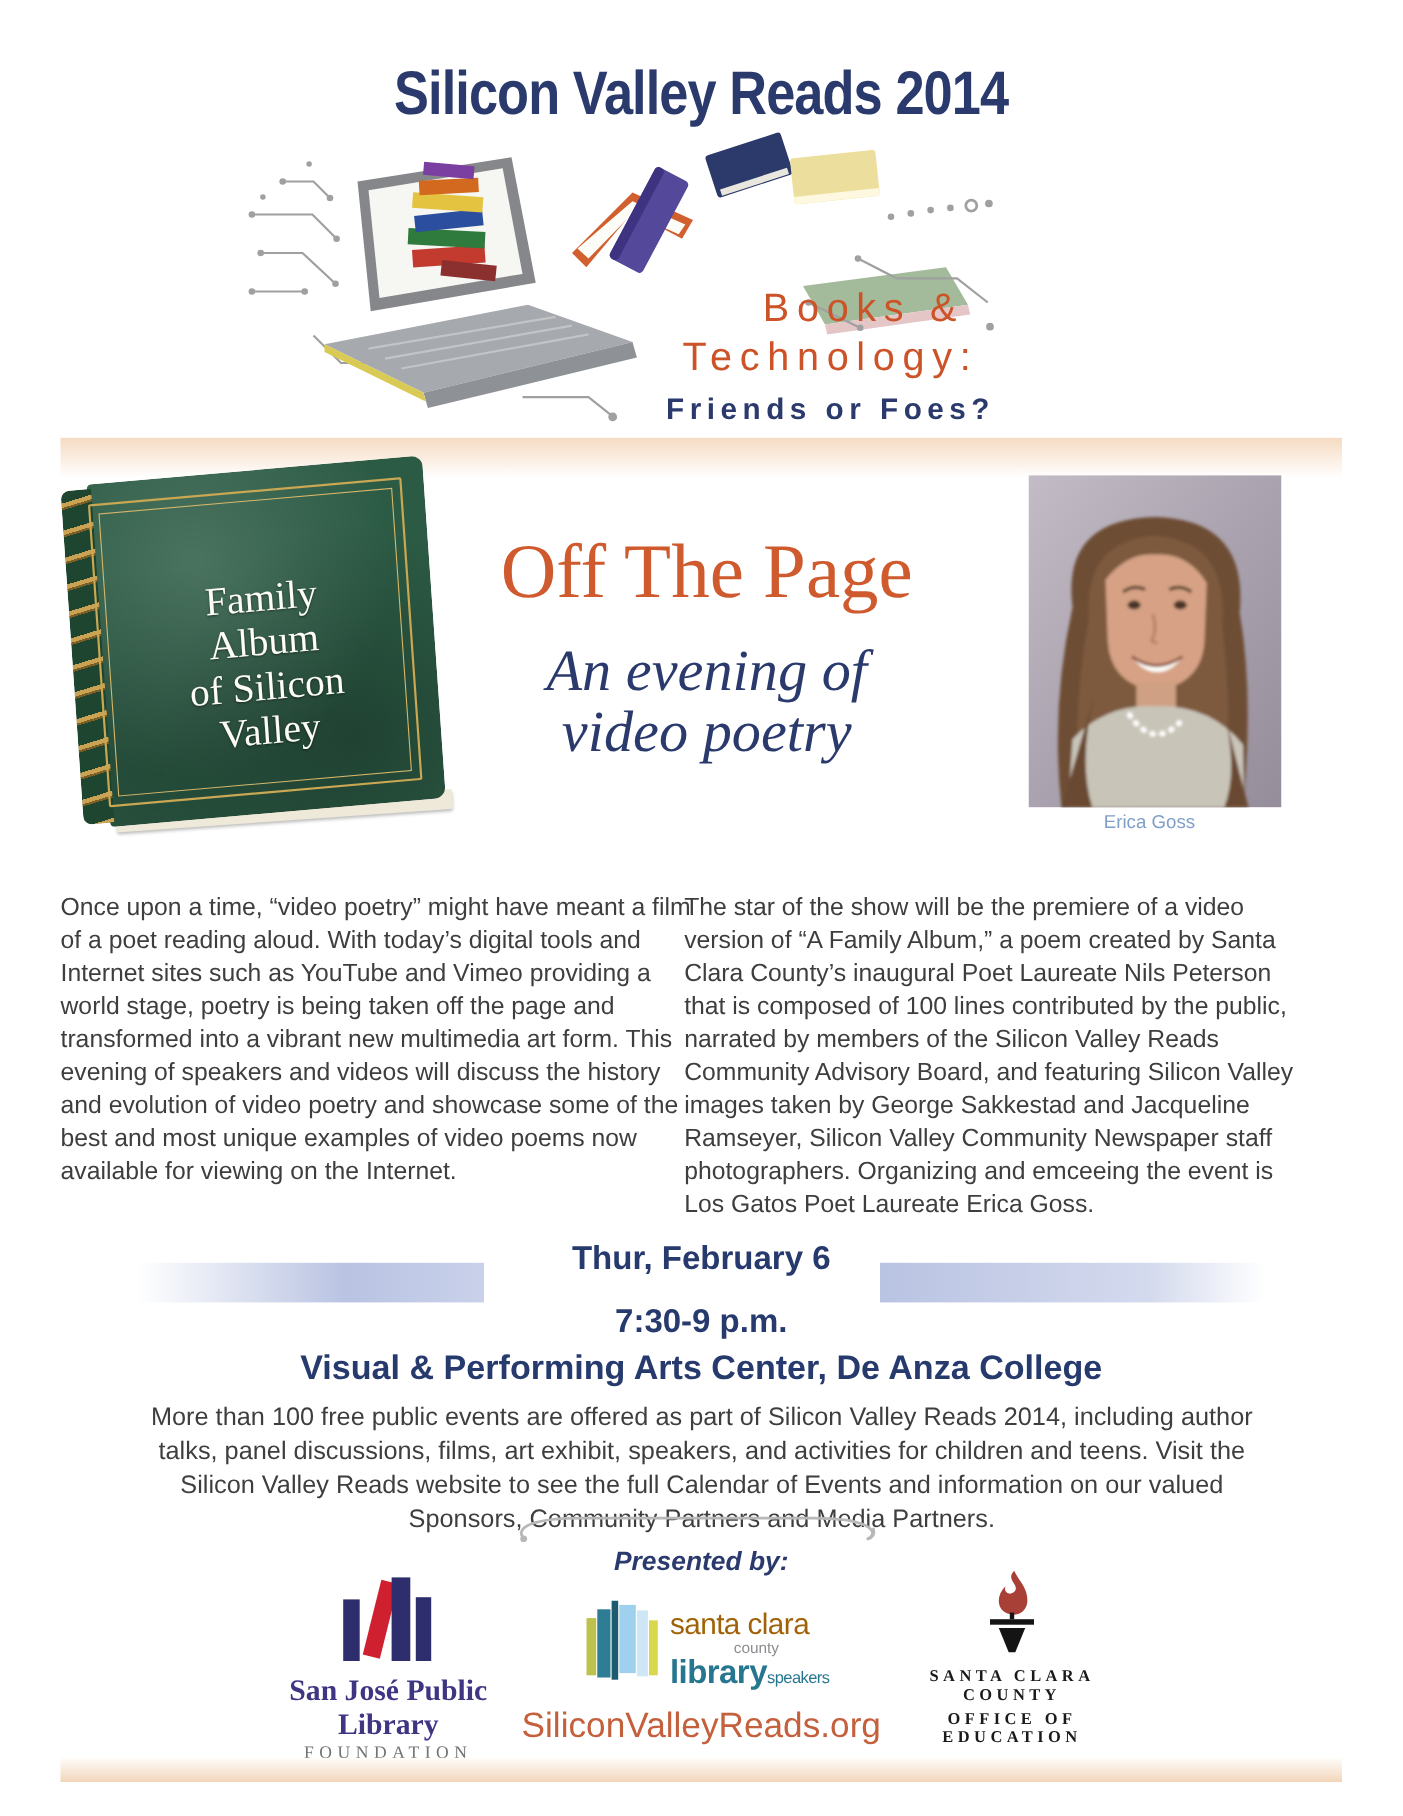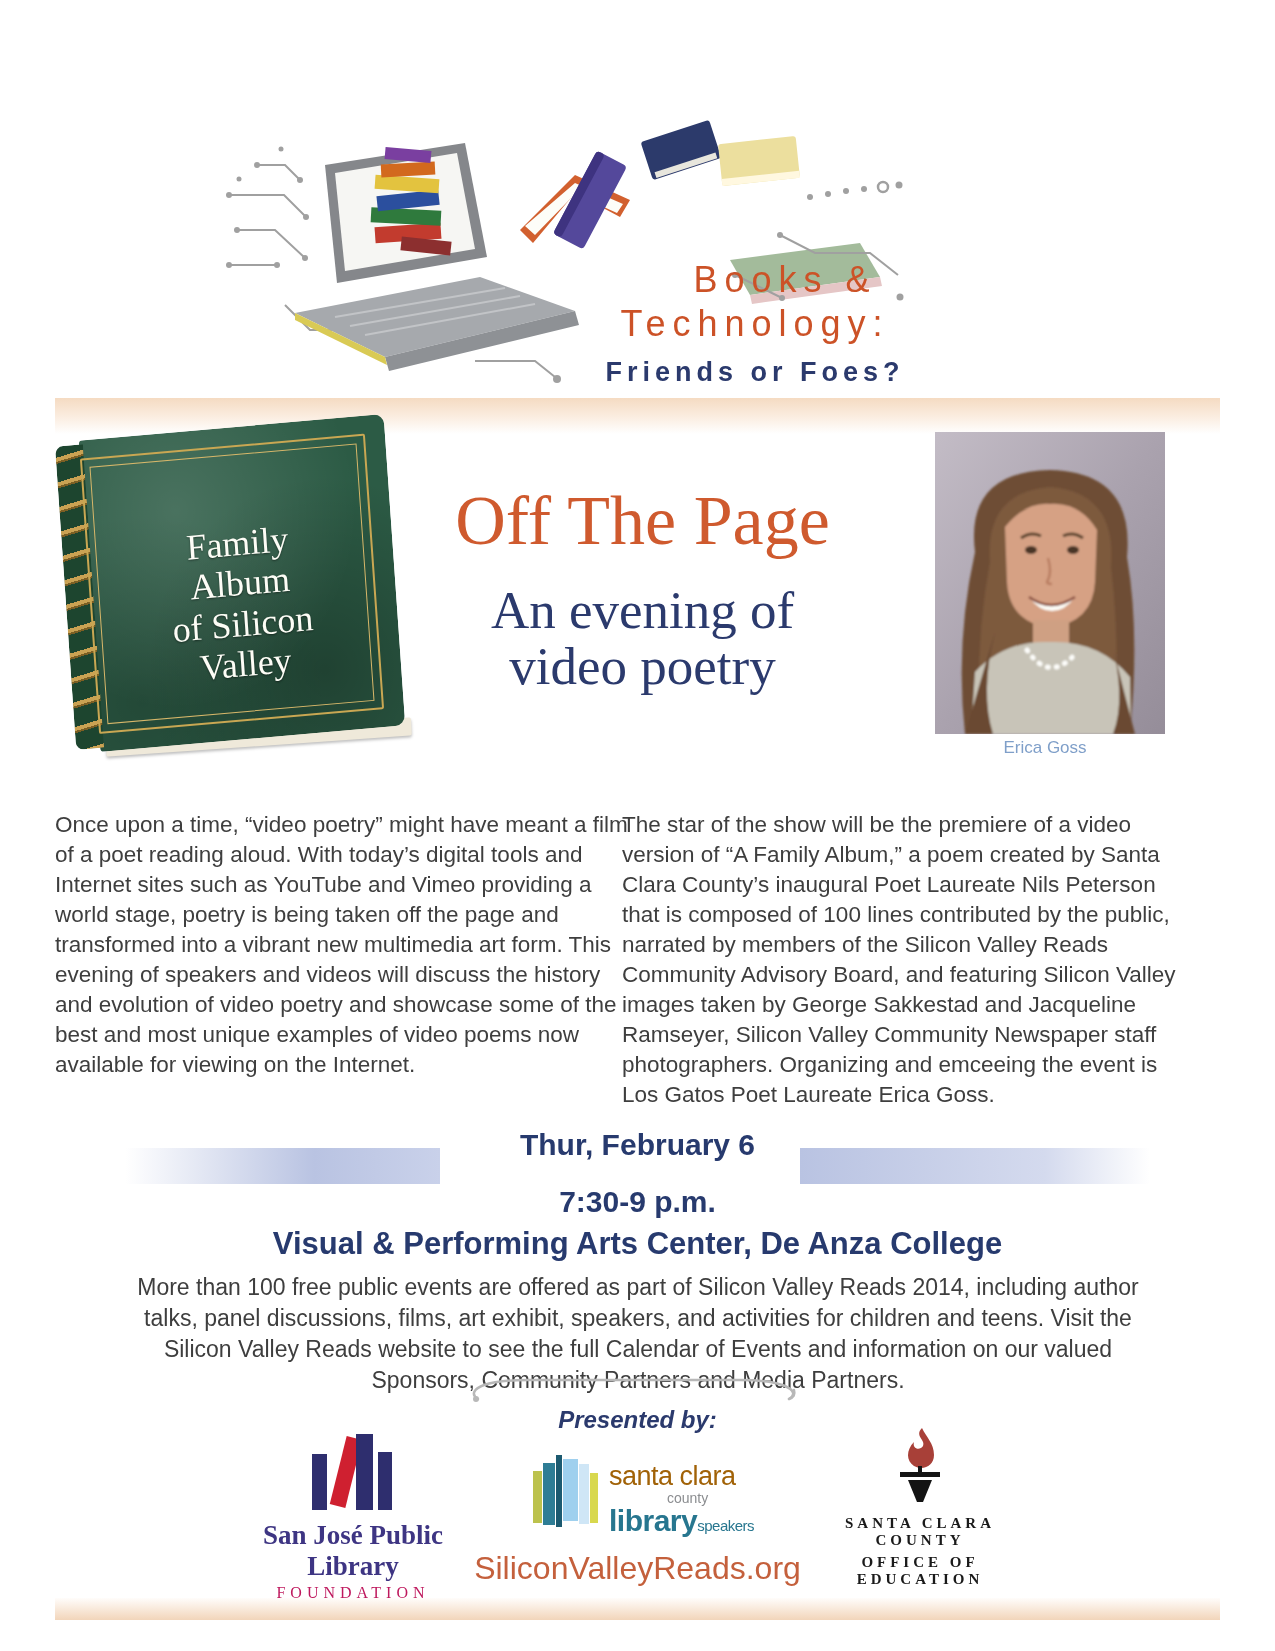--- a/index.html
+++ b/index.html
@@ -37,21 +37,21 @@
     background-color:#1d452f;
     background-image:repeating-linear-gradient(168deg,transparent 0 11px,#caa253 11px 15px,#7c5f24 15px 17px,transparent 17px 24px);}
   .gb-title{position:absolute;left:40px;right:20px;top:96px;text-align:center;color:#fdfdf6;
     font-family:"Liberation Serif",serif;font-size:36px;line-height:1.12;
     text-shadow:0 1px 2px rgba(0,0,0,.45);}
 
   
   #feature-title{left:415px;top:486px;width:455px;text-align:center;color:#cf5a2e;
     font-family:Liberation Serif, serif;font-size:70px;line-height:1;}
   .feature-sub{left:415px;width:455px;text-align:center;color:#2b3a6d;
-    font-family:"Liberation Serif",serif;font-size:53px;line-height:1;}
+    font-family:"Liberation Serif",serif;font-size:53px;line-height:1;font-style:italic;}
 
   
   #portrait{left:935px;top:432px;width:230px;height:302px;}
   #photo-caption{left:925px;top:738px;width:240px;text-align:center;color:#7f9fc9;font-size:17px;}
 
   
   .bodycol{top:810px;font-size:22.5px;line-height:30px;color:#3e3e3e;}
   #col-left{left:55px;width:575px;}
   #col-right{left:622px;width:570px;}
 
@@ -68,40 +68,43 @@
   #info-para{left:128px;top:1272px;width:1020px;text-align:center;
     font-size:23px;line-height:31px;color:#3e3e3e;}
 
   
   #bracket{left:468px;top:1378px;}
   #presented-by{left:0;top:1406px;width:1275px;text-align:center;color:#2b3a6d;
     font-size:24px;font-weight:bold;font-style:italic;}
 
   #logo-sjpl{left:248px;top:1432px;width:210px;text-align:center;}
   .sjpl-name{color:#3e3583;font-family:"Liberation Serif",serif;font-weight:bold;font-size:27px;margin-top:4px;}
-  .sjpl-found{color:#be185d;font-family:"Liberation Serif",serif;font-size:16px;letter-spacing:5px;margin-top:2px;}
+  .sjpl-found{color:#737373;font-family:"Liberation Serif",serif;font-size:16px;letter-spacing:5px;margin-top:2px;}
 
   #logo-sccl{left:533px;top:1455px;width:230px;display:flex;align-items:flex-start;}
   .sccl-text{margin-left:8px;padding-top:8px;line-height:1;}
   .sccl-l1{font-size:27px;color:#a16207;letter-spacing:-.5px;}
   .sccl-l2{font-size:14px;color:#8b8d90;margin:1px 0 1px 58px;}
   .sccl-l3{font-size:30px;color:#27768f;font-weight:bold;letter-spacing:-.5px;}
   .sccl-l4{font-size:15px;color:#27768f;font-weight:normal;}
 
   #logo-sccoe{left:800px;top:1428px;width:240px;text-align:center;}
   .sccoe-line{color:#1a1a1a;font-family:"Liberation Serif",serif;font-size:15px;
     letter-spacing:4px;margin-top:5px;font-weight:bold;}
 
   #website{left:0;top:1550px;width:1275px;text-align:center;color:#c4603c;font-size:32px;}
 </style>
 </head>
 <body>
 
 <div id="page">
 
+  <div class="abs" id="main-title">
+    <span>Silicon Valley Reads 2014</span>
+  </div>
 
   <svg class="abs" style="left:225px;top:105px;" width="730" height="290" viewBox="0 0 730 290">
     <g stroke="#a0a0a0" stroke-width="2" fill="none">
       <path d="M4,90 h55 l22,22"></path>
       <path d="M12,125 h38 l30,28"></path>
       <path d="M4,160 h48"></path>
       <path d="M32,60 h28 l15,15"></path>
       <path d="M60,200 l25,25 h42"></path>
     </g>
     <g fill="#a0a0a0">

